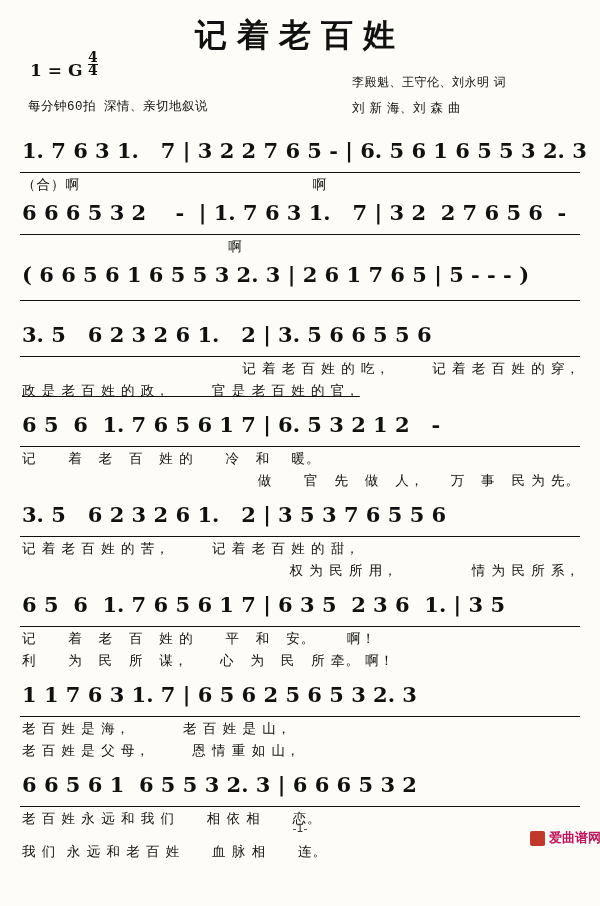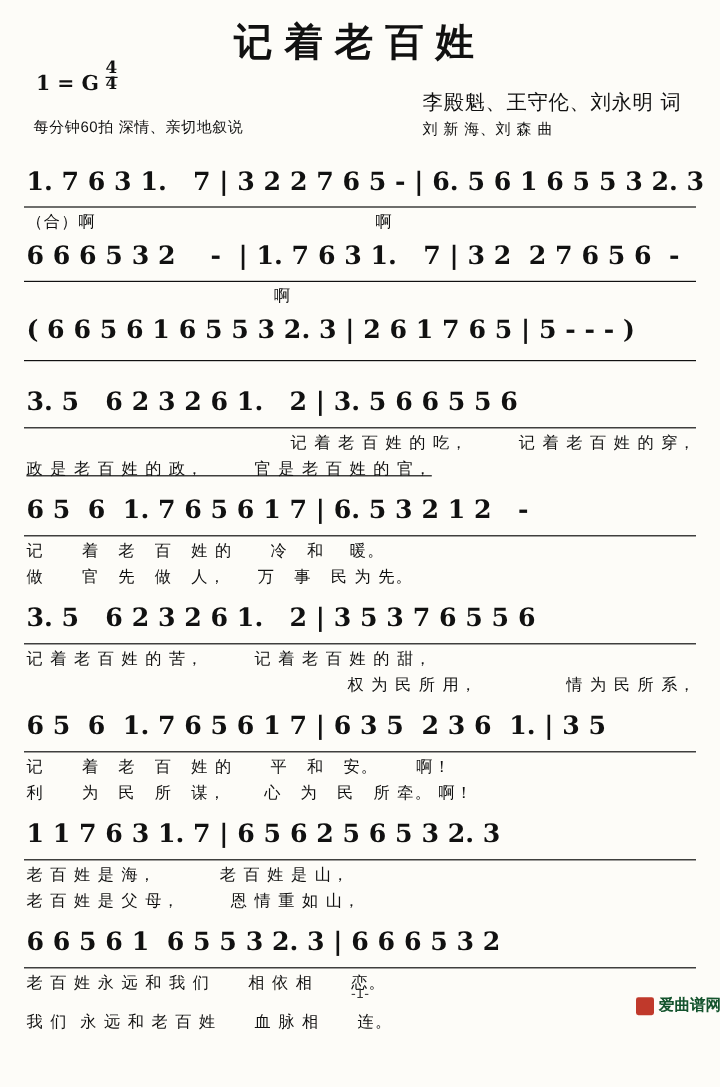--- a/index.html
+++ b/index.html
@@ -33,25 +33,25 @@
   .meter{
     position:absolute;top:52px;left:88px;
     font-size:14px;font-weight:bold;line-height:11px;
     text-align:center;
   }
   .meter span{display:block;}
   .meter .num{border-bottom:1.6px solid #111;padding-bottom:1px;}
   .tempo{
     position:absolute;top:98px;left:28px;
     font-size:12.5px;letter-spacing:0.5px;
-    font-family:Liberation Sans, sans-serif;
+    font-family:Liberation Mono, monospace;
   }
   .credit1{
     position:absolute;top:74px;left:352px;
-    font-size:17px;letter-spacing:0.5px;
+    font-size:12px;letter-spacing:0.5px;
     font-family:"DejaVu Sans","Liberation Sans",sans-serif;
   }
   .credit2{
     position:absolute;top:100px;left:352px;
     font-size:12.5px;letter-spacing:0.5px;
     font-family:"DejaVu Sans","Liberation Sans",sans-serif;
   }
 
   
   .sys{position:absolute;left:0;width:600px;}
@@ -74,21 +74,21 @@
   }
   .lyr2{color:#111;}
 
   .footer{
     position:absolute;bottom:22px;left:0;width:600px;text-align:center;
     font-size:11px;color:#333;
     font-family:"DejaVu Sans","Liberation Sans",sans-serif;
   }
   .watermark{
     position:absolute;bottom:10px;right:14px;
-    font-size:13px;color:#14532d;font-weight:bold;
+    font-size:13px;color:#be185d;font-weight:bold;
     font-family:"DejaVu Sans","Liberation Sans",sans-serif;
     display:flex;align-items:center;gap:4px;
   }
   .wm-box{
     width:15px;height:15px;background:#c0392b;border-radius:2px;
     display:inline-block;
   }
 </style>
 </head>
 <body>
@@ -127,21 +127,21 @@
     <div class="notes">3. 5   6 2 3 2 6 1.   2 | 3. 5 6 6 5 5 6</div>
     <div class="staffline" style="top:34px;"></div>
     <div class="lyr" style="top:38px;text-align:right;">记 着 老 百 姓 的 吃，        记 着 老 百 姓 的 穿，</div>
     <div class="lyr lyr2" style="top:60px;text-decoration:underline;">政 是 老 百 姓 的 政，        官 是 老 百 姓 的 官，</div>
   </div>
 
   <div class="sys" style="top:412px;">
     <div class="notes">6 5  6  1. 7 6 5 6 1 7 | 6. 5 3 2 1 2   -</div>
     <div class="staffline" style="top:34px;"></div>
     <div class="lyr" style="top:38px;">记      着   老   百   姓 的      冷   和    暖。</div>
-    <div class="lyr lyr2" style="top:60px;">做      官   先   做   人，     万   事   民 为 先。</div>
+    <div class="lyr lyr2" style="top:60px;text-align:right;">做      官   先   做   人，     万   事   民 为 先。</div>
   </div>
 
   <div class="sys" style="top:502px;">
     <div class="notes">3. 5   6 2 3 2 6 1.   2 | 3 5 3 7 6 5 5 6</div>
     <div class="staffline" style="top:34px;"></div>
     <div class="lyr" style="top:38px;">记 着 老 百 姓 的 苦，        记 着 老 百 姓 的 甜，</div>
     <div class="lyr lyr2" style="top:60px;text-align:right;">权 为 民 所 用，              情 为 民 所 系，</div>
   </div>
 
   <div class="sys" style="top:592px;">

